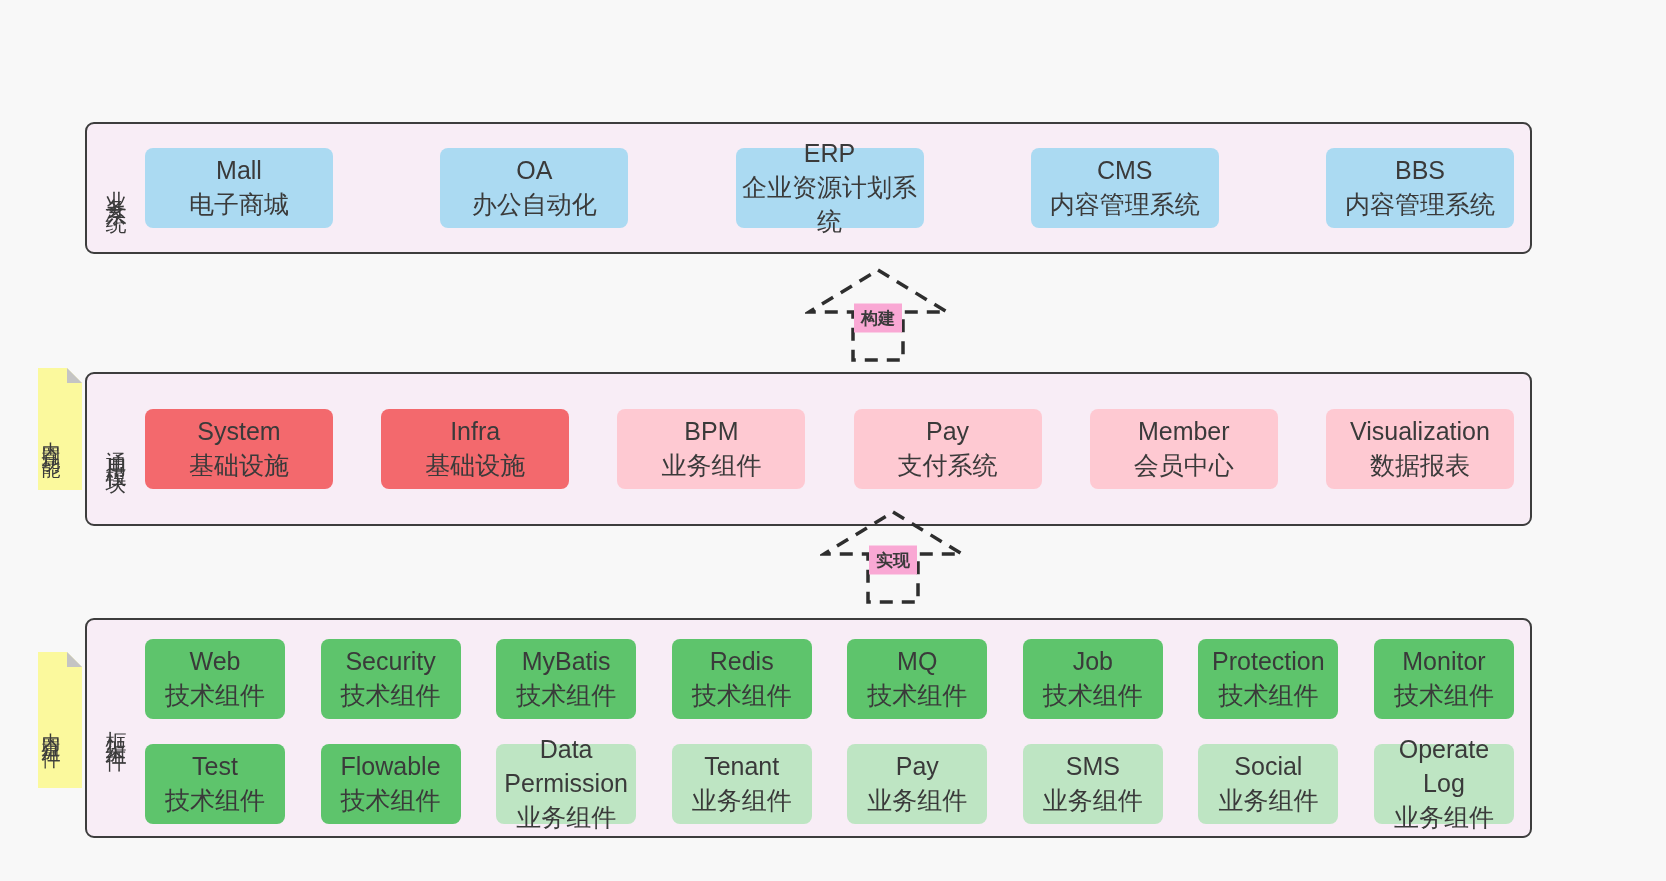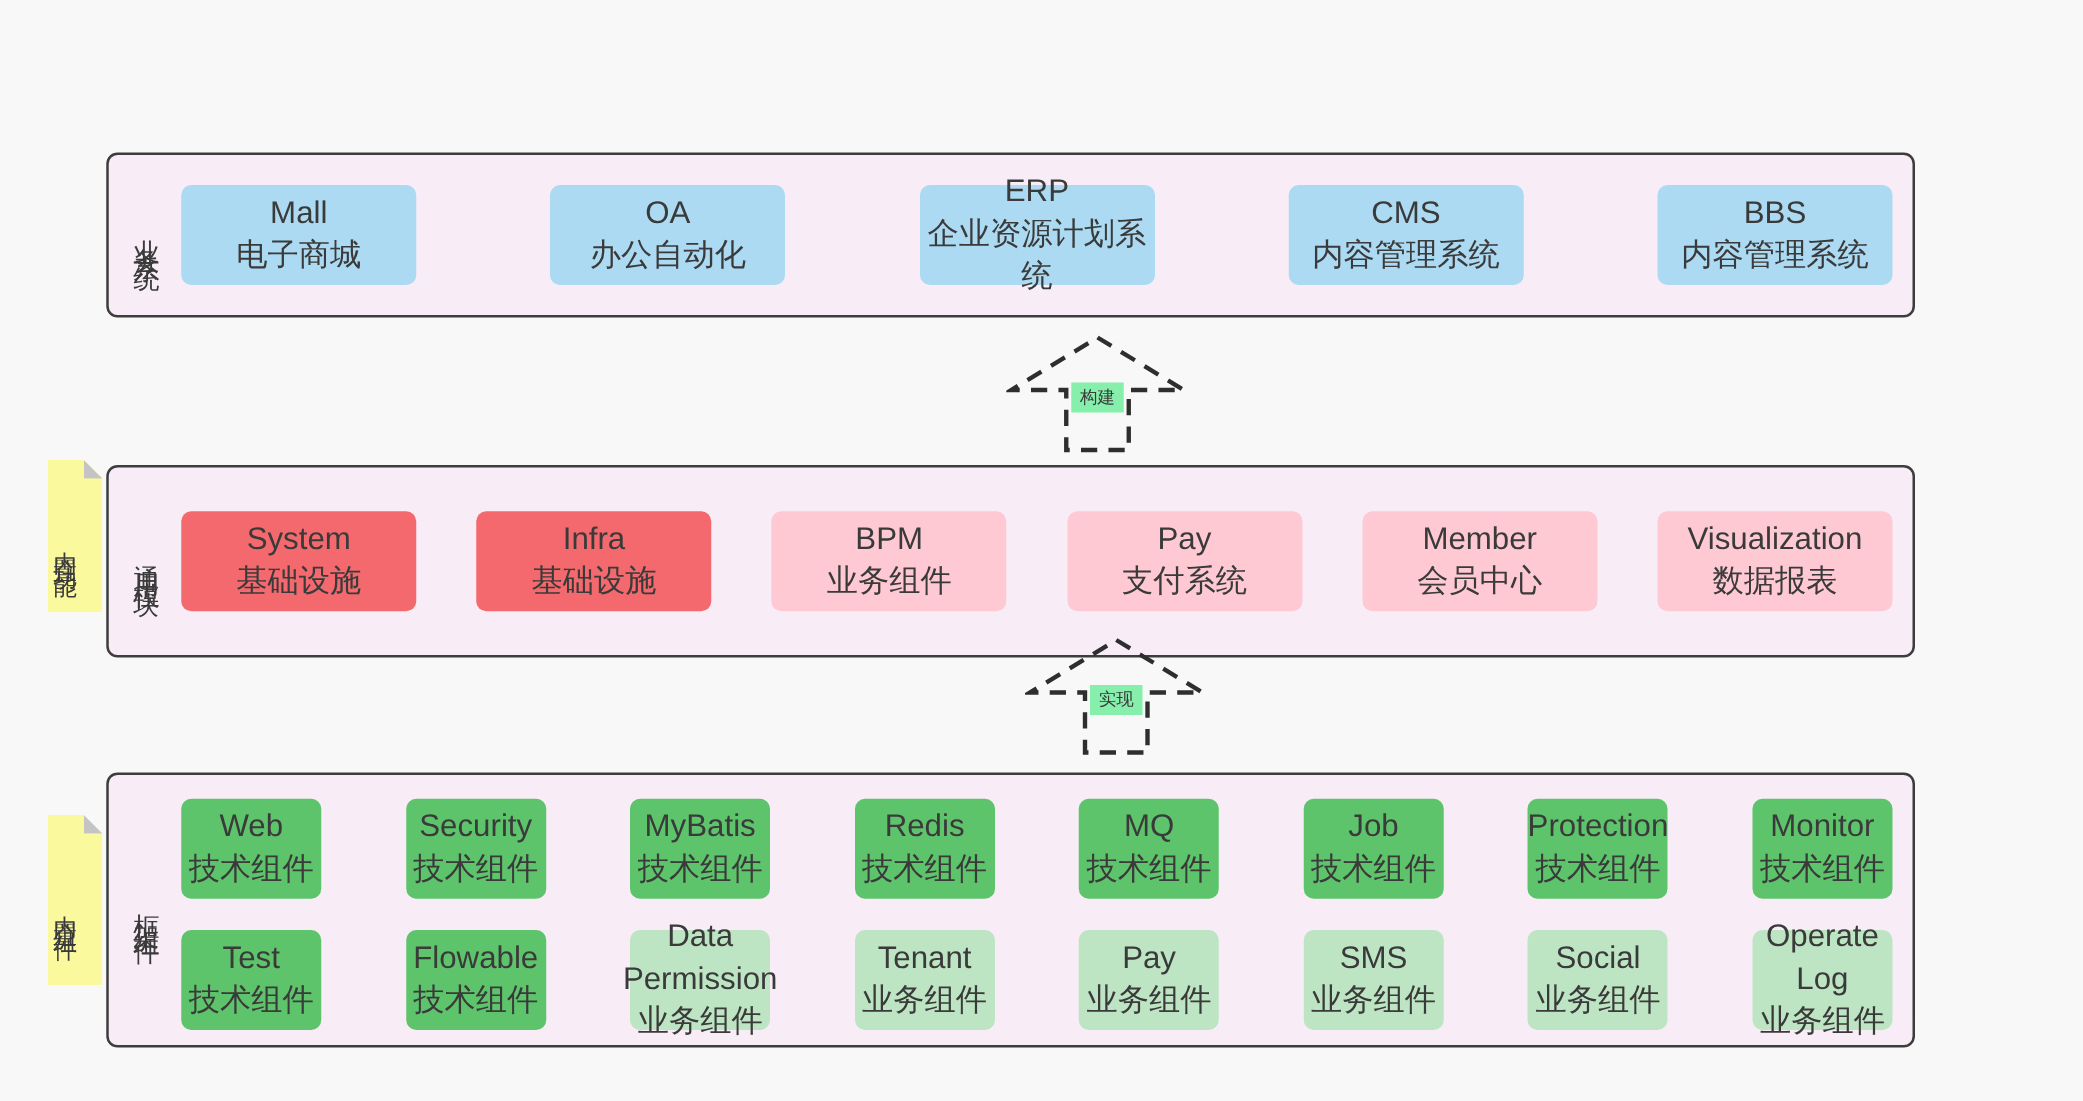--- a/index.html
+++ b/index.html
@@ -17,42 +17,42 @@
   .boxes{position:absolute;left:58px;right:16px;top:0;bottom:0;
          display:flex;align-items:center;justify-content:space-between;}
   .rowwrap{position:absolute;left:58px;right:16px;top:0;bottom:0;}
   .row{position:absolute;left:0;right:0;display:flex;justify-content:space-between;}
   .row1{top:19px;}
   .row2{top:124px;}
   .box{height:80px;border-radius:8px;display:flex;flex-direction:column;
        align-items:center;justify-content:center;text-align:center;
        font-size:25px;line-height:1.35;padding:0 6px;box-sizing:border-box;}
   .w6{width:188px;}
-  .w8{width:112px;}
+  .w8{width:140px;}
   .blue{background:#abdaf2;}
   .red{background:#f3696d;}
   .pink{background:#fec9d2;}
   .gdark{background:#5ec46c;}
   .glight{background:#bee5c3;}
   .sticky{position:absolute;left:38px;width:44px;background:#fbf99d;z-index:3;
           display:flex;align-items:flex-end;justify-content:center;
           clip-path:polygon(0 0,calc(100% - 15px) 0,100% 15px,100% 100%,0 100%);
           writing-mode:vertical-rl;text-orientation:upright;
           font-size:19px;letter-spacing:6px;color:#3a3a3a;
           padding-top:18px;box-sizing:border-box;}
   .sticky-fold{position:absolute;right:0;top:0;width:15px;height:15px;background:#c4c4c4;
                clip-path:polygon(0 0,100% 100%,0 100%);z-index:4;}
   .sticky-mid{top:368px;height:122px;}
   .fold-mid{left:67px;top:368px;}
   .sticky-bot{top:652px;height:136px;}
   .fold-bot{left:67px;top:652px;}
   .sticky-text{display:block;}
   .arrow{position:absolute;}
   .arrow-label{position:absolute;transform:translate(-50%,-50%);
-               background:#86efac;padding:3px 7px;font-size:14px;color:#3a3a3a;z-index:2;}
+               background:#f9a8d4;padding:3px 7px;font-size:17px;color:#3a3a3a;z-index:2;font-weight:bold;}
 </style>
 </head>
 <body>
 
 <div class="canvas">
 
   <section class="layer layer-business">
     <div class="side-label">业务系统</div>
     <div class="boxes">
       <div class="box blue w6">

